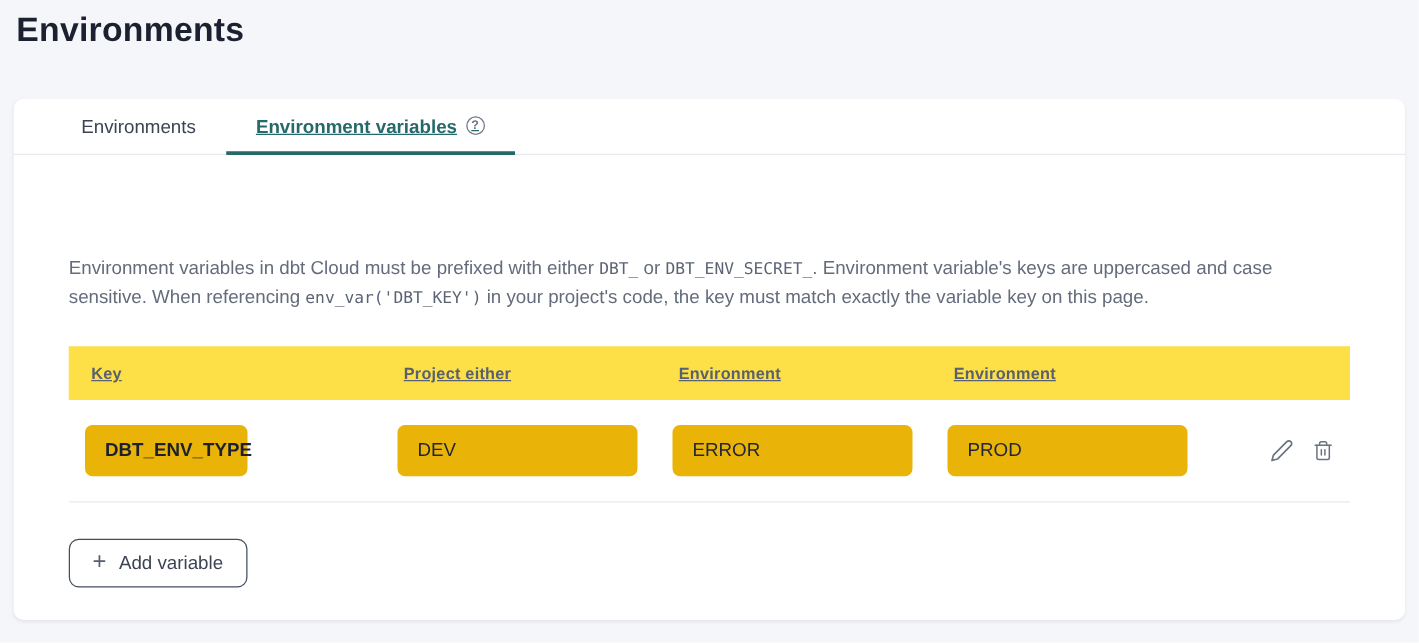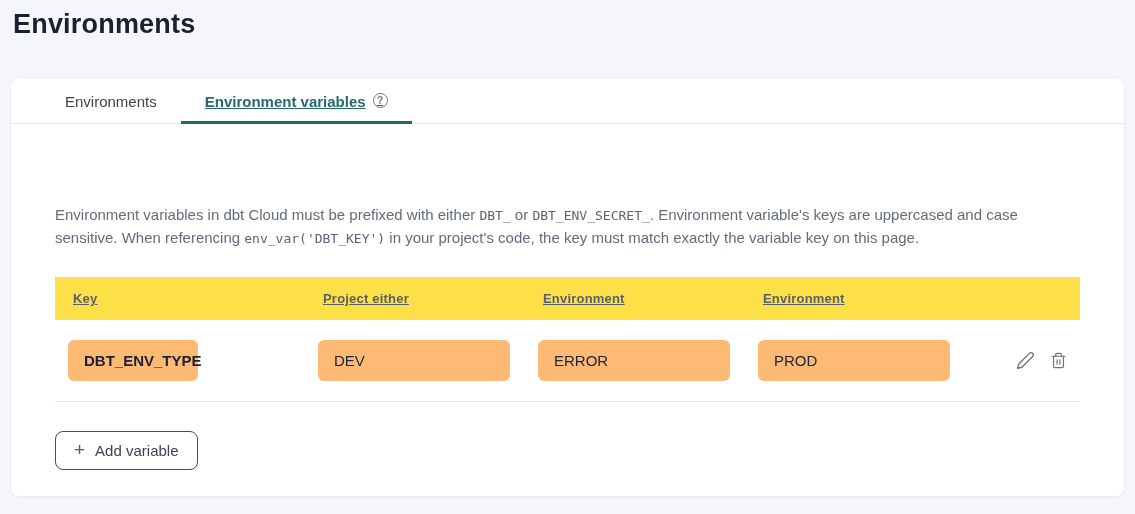--- a/index.html
+++ b/index.html
@@ -96,21 +96,21 @@
     align-items: center;
     height: 82px;
     padding-left: 13px;
     border-bottom: 1px solid #e7e9ed;
   }
   .value-box {
     display: inline-flex;
     align-items: center;
     height: 41px;
     padding: 0 16px;
-    background: #fdba74;
+    background: #eab308;
     border-radius: 6px;
     font-size: 15px;
     color: #20273a;
   }
   .value-box.key {
     font-weight: 700;
     color: #1b2130;
     width: 130px;
   }
   .value-box.val { width: 192px; }

